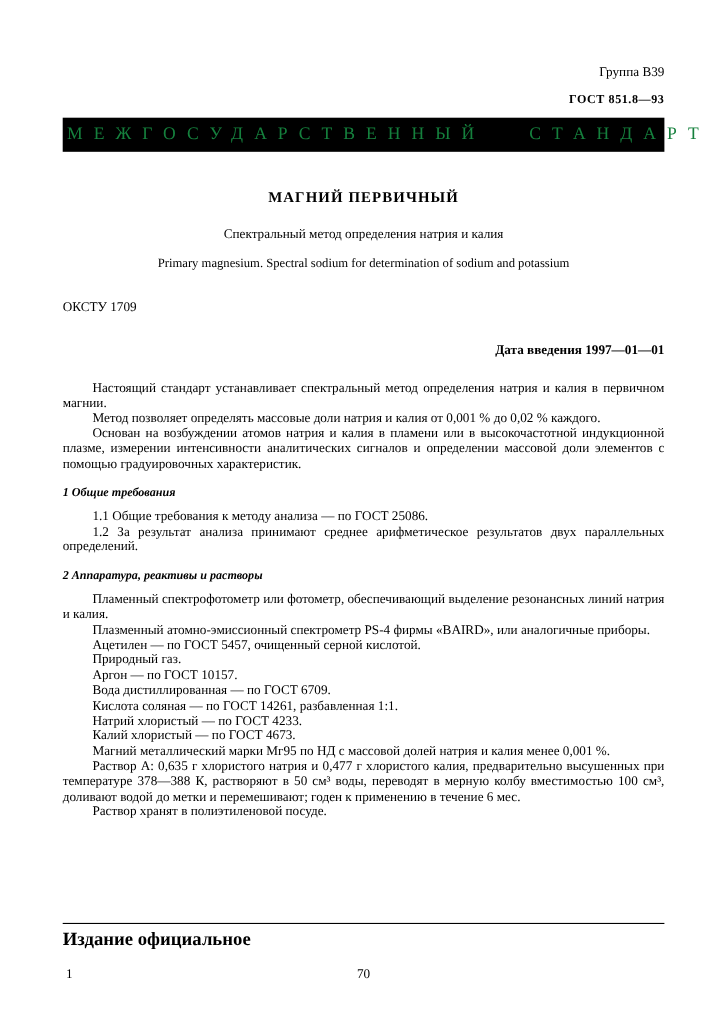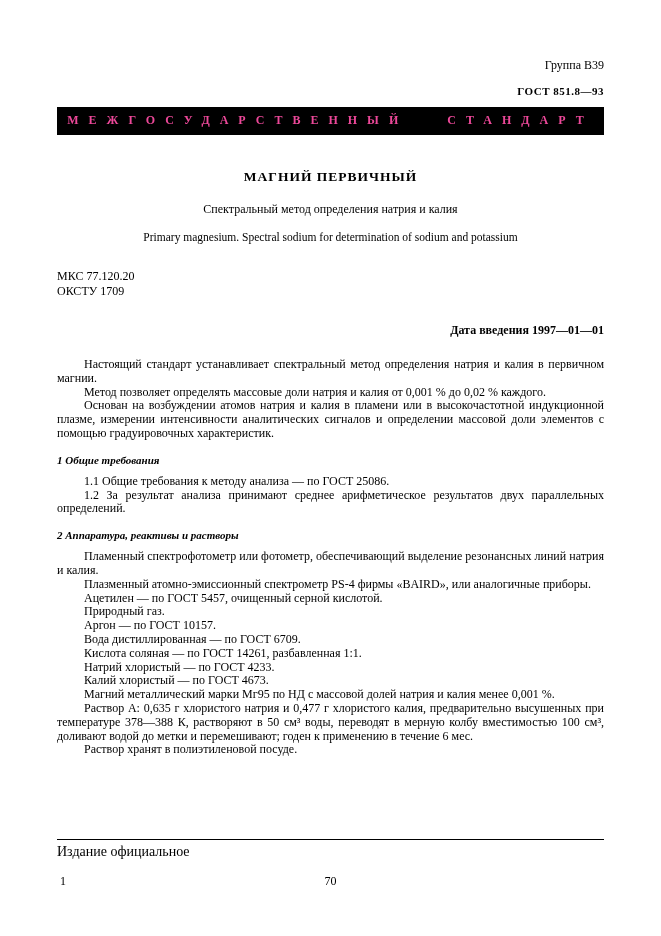--- a/index.html
+++ b/index.html
@@ -24,24 +24,24 @@
   .gost-number {
     text-align: right;
     font-size: 11px;
     font-weight: bold;
     margin-top: 13px;
     letter-spacing: 0.5px;
   }
   .banner {
     margin-top: 10px;
     background: #000000;
-    color: #ec4899;
+    color: #15803d;
     text-align: center;
-    font-weight: bold;
-    font-size: 12px;
+    font-weight: normal;
+    font-size: 16px;
     padding: 6px 4px 7px 4px;
     letter-spacing: 10px;
     word-spacing: 26px;
     white-space: nowrap;
   }
   .doc-title {
     margin: 34px 0 0 0;
     text-align: center;
     font-size: 13.5px;
     font-weight: bold;
@@ -88,22 +88,22 @@
     left: 57px;
     right: 57px;
     top: 839px;
   }
   .footer-rule {
     border-top: 1.5px solid #000000;
     height: 0;
   }
   .edition {
     margin-top: 4px;
-    font-size: 14px;
-    font-weight: normal;
+    font-size: 17px;
+    font-weight: bold;
   }
   .page-numbers {
     margin-top: 14px;
     position: relative;
     font-size: 12px;
     height: 16px;
   }
   .page-num-left {
     position: absolute;
     left: 3px;
@@ -125,21 +125,20 @@
   <div class="group-code">Группа В39</div>
   <div class="gost-number">ГОСТ  851.8—93</div>
 
   <div class="banner">МЕЖГОСУДАРСТВЕННЫЙ СТАНДАРТ</div>
 
   <h1 class="doc-title">МАГНИЙ ПЕРВИЧНЫЙ</h1>
   <h2 class="doc-subtitle">Спектральный метод определения натрия и калия</h2>
   <div class="doc-english">Primary magnesium. Spectral sodium for determination of sodium and potassium</div>
 
   <div class="codes">
-    <div>МКС  77.120.20</div>
     <div>ОКСТУ 1709</div>
   </div>
 
   <div class="intro-date">Дата введения  1997—01—01</div>
 
   <div class="body-text">
 
     <p class="para">Настоящий стандарт устанавливает  спектральный метод определения натрия и калия в первичном магнии.</p>
     <p class="para">Метод позволяет определять массовые доли натрия и калия  от 0,001 % до 0,02 % каждого.</p>
     <p class="para">Основан на возбуждении атомов натрия и калия в пламени или в высокочастотной индукционной плазме, измерении интенсивности аналитических сигналов и определении массовой доли элементов с помощью градуировочных характеристик.</p>

